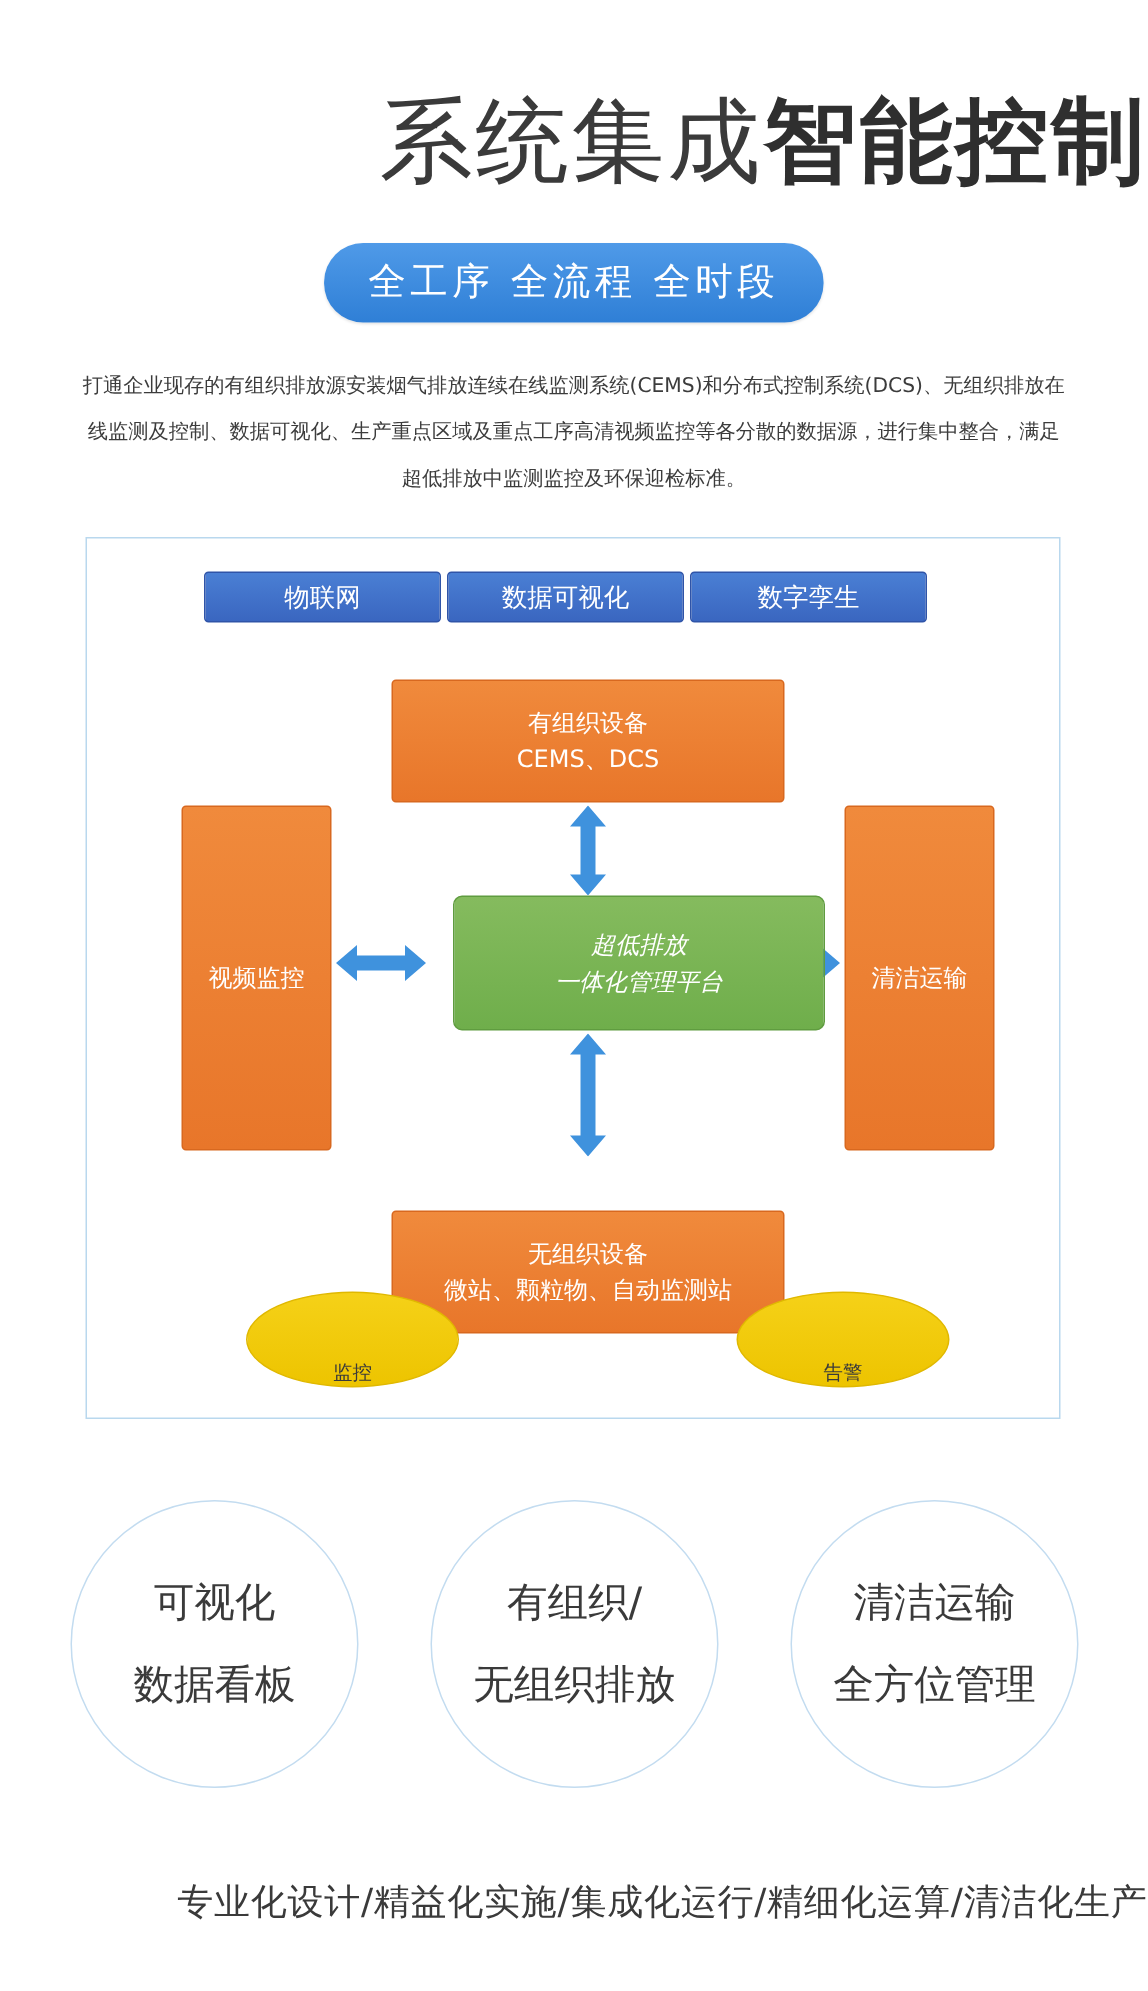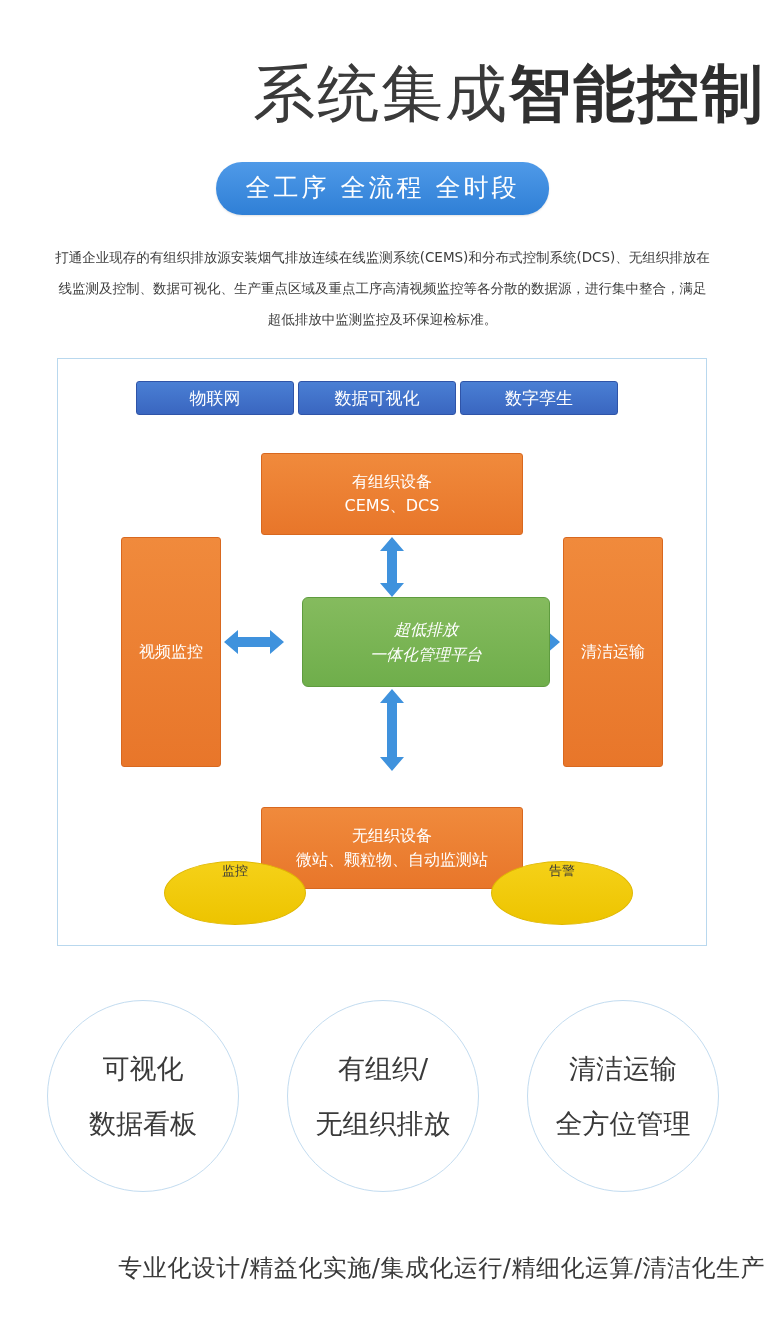--- a/index.html
+++ b/index.html
@@ -123,21 +123,21 @@
 
   
   .ellipse {
     position: absolute;
     border-radius: 50%;
     background: linear-gradient(to bottom, #f5d118, #edc400);
     border: 1px solid #e0b800;
     color: #3a3a3a;
     font-size: 13px;
     display: flex;
-    align-items: flex-start;
+    align-items: flex-end;
     justify-content: center;
     width: 140px;
     height: 62px;
     top: 502px;
   }
   .ellipse.e1 { left: 106px; }
   .ellipse.e2 { left: 433px; }
 
   
   .arrow { position: absolute; }

